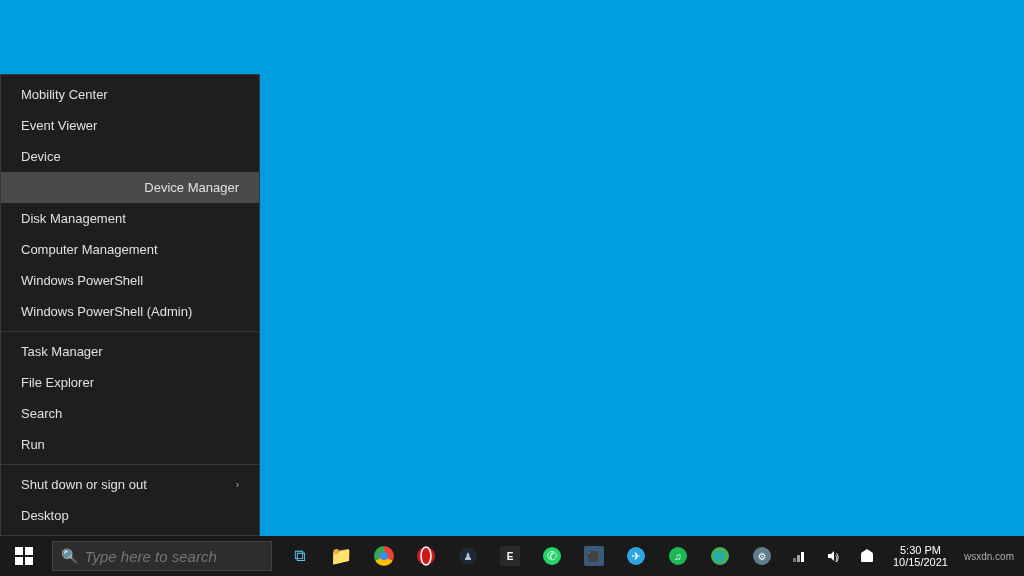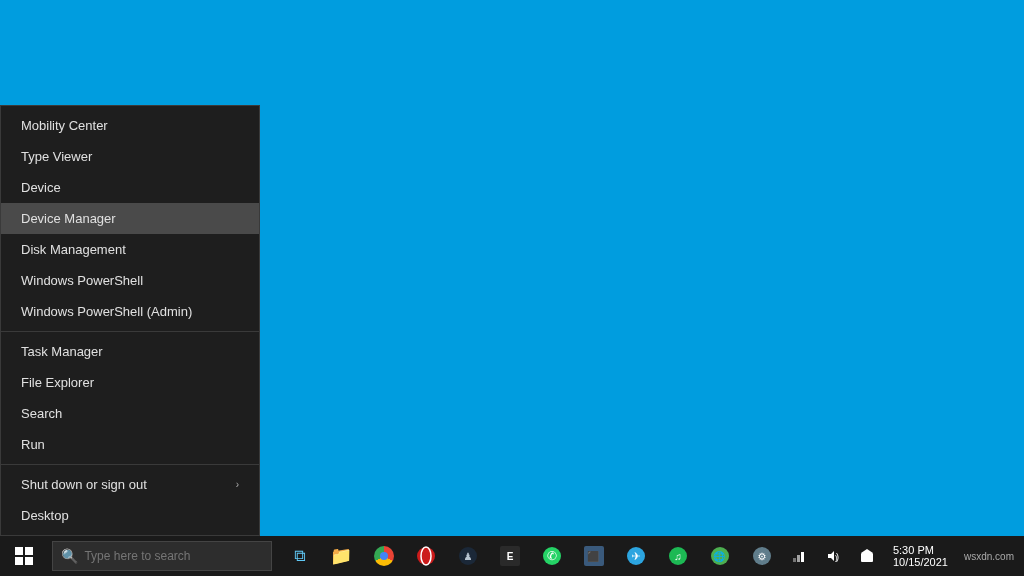--- a/index.html
+++ b/index.html
@@ -66,22 +66,23 @@
       margin-left: 4px;
       padding: 0 8px;
       gap: 6px;
     }
 
     .search-bar input {
       background: transparent;
       border: none;
       outline: none;
       color: #aaa;
-      font-size: 12px;
+      font-size: 15px;
       width: 100%;
+      font-style: italic;
     }
 
     .search-icon-small {
       color: #aaa;
       font-size: 14px;
     }
 
     .taskbar-icons {
       display: flex;
       align-items: center;
@@ -115,20 +116,21 @@
       align-items: center;
       justify-content: center;
       cursor: pointer;
       font-size: 14px;
       color: white;
     }
 
     .tray-clock {
       display: flex;
       flex-direction: column;
+      align-items: center;
       justify-content: center;
       font-size: 11px;
       color: white;
       padding: 0 8px;
       height: 40px;
     }
 
     .wsxdn-logo {
       font-size: 10px;
       color: #aaa;
@@ -153,20 +155,21 @@
       color: #e0e0e0;
       cursor: pointer;
       display: flex;
       align-items: center;
       justify-content: space-between;
       white-space: nowrap;
     }
 
     .menu-item.highlighted {
       background: #4a4a4a;
+      justify-content: flex-end;
     }
 
     .menu-separator {
       height: 1px;
       background: #3a3a3a;
       margin: 4px 0;
     }
 
     .menu-item .arrow {
       font-size: 10px;
@@ -191,30 +194,33 @@
 <body>
 
 <div class="desktop"></div>
 
 <div class="context-menu">
 
   <div class="menu-item">
     <span>Mobility Center</span>
   </div>
   <div class="menu-item">
-    <span>Type Viewer</span>
+    <span>Event Viewer</span>
   </div>
   <div class="menu-item">
     <span>Device</span>
   </div>
   <div class="menu-item highlighted">
     <span>Device Manager</span>
   </div>
   <div class="menu-item">
     <span>Disk Management</span>
+  </div>
+  <div class="menu-item">
+    <span>Computer Management</span>
   </div>
   <div class="menu-item">
     <span>Windows PowerShell</span>
   </div>
   <div class="menu-item">
     <span>Windows PowerShell (Admin)</span>
   </div>
   <div class="menu-separator"></div>
   <div class="menu-item">
     <span>Task Manager</span>

